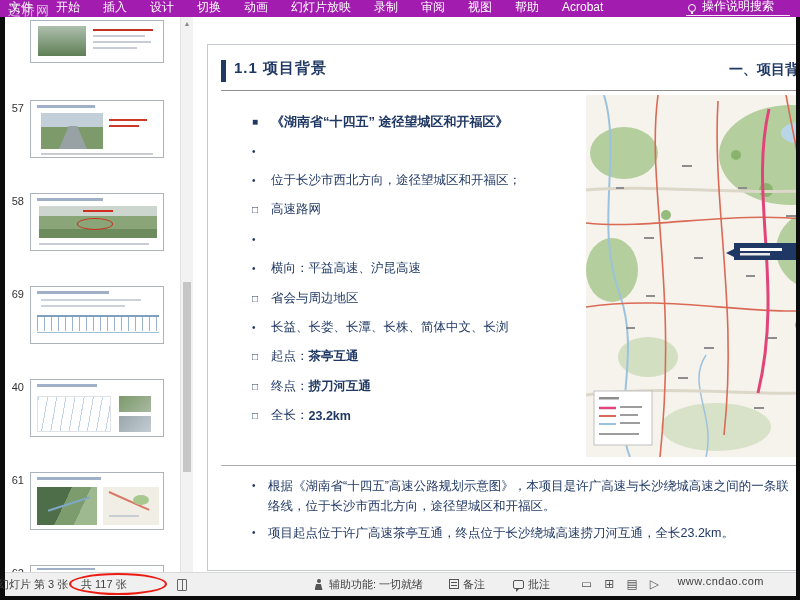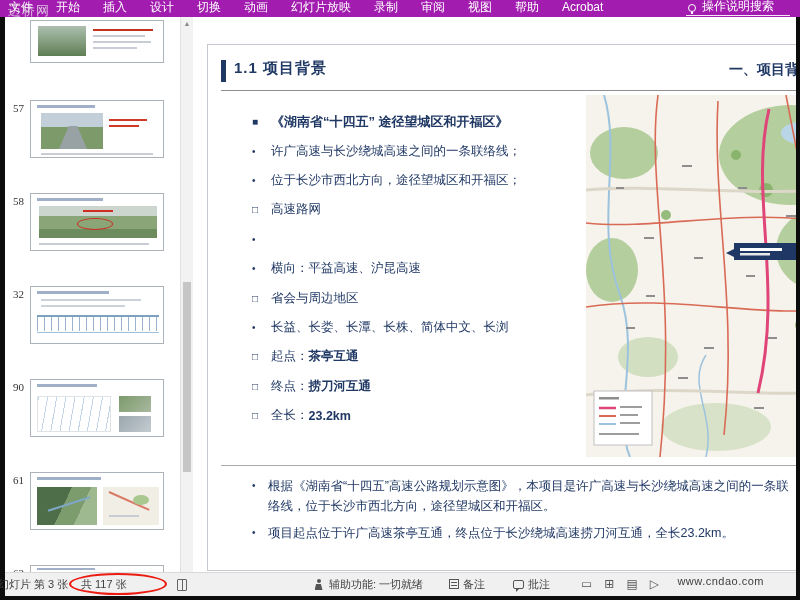--- a/index.html
+++ b/index.html
@@ -15,21 +15,21 @@
   .bulb::after { content:""; position:absolute; left:2px; top:7px; width:2px; height:2px; background:#fff; }
   .search-label { margin-top:-2px; }
 
   .wm-top { position:absolute; left:8px; top:2px; font-size:13px; font-weight:normal; letter-spacing:1px; color:rgba(232,232,232,.8); z-index:9; }
 
   
   .window { position:absolute; left:5px; right:4px; top:17px; bottom:4px; background:#fff; }
 
   
   .thumb-panel { position:absolute; left:0; top:0; bottom:24px; width:188px; background:#fff; overflow:hidden; }
-  .tnum { position:absolute; left:0; width:19px; text-align:right; font-size:11px; color:#333;font-family:Liberation Serif, serif; }
+  .tnum { position:absolute; left:0; width:19px; text-align:right; font-size:11px; color:#333; }
   .tslide { position:absolute; left:25px; width:134px; height:58px; background:#fff; border:1px solid #adb3ba; overflow:hidden; cursor:pointer; }
   .vscroll { position:absolute; right:0; top:0; bottom:0; width:13px; background:#f2f2f2; border-left:1px solid #e2e2e2; }
   .scroll-up { height:14px; font-size:7px; color:#888; text-align:center; line-height:14px; cursor:pointer; }
   .scroll-thumb { position:absolute; left:2px; right:2px; top:265px; height:190px; background:#c6c6c6; cursor:pointer; }
 
   
   .main-area { position:absolute; left:188px; right:0; top:0; bottom:24px; background:#fff; overflow:hidden; }
   .slide { position:absolute; left:14px; top:27px; width:764px; height:527px; background:#fff; border:1px solid #c5cad0; }
   .corner-label { position:absolute; left:521px; top:16px; font-size:14px; font-weight:bold; color:#1f3864; white-space:nowrap; }
   .accent-bar { position:absolute; left:13px; top:15px; width:5px; height:22px; background:#1f3864; }
@@ -117,33 +117,33 @@
       <div class="tnum" style="top:178px">58</div>
       <div class="tslide" style="top:176px">
         <div style="position:absolute;left:6px;top:4px;width:66px;height:3px;background:#9fb0c8"></div>
         <div style="position:absolute;left:8px;top:12px;width:118px;height:32px;background:linear-gradient(180deg,#ccd6cf 0%,#ccd6cf 32%,#8aa578 32%,#8aa578 72%,#6c8c5e 72%)">
           <div style="position:absolute;left:38px;top:12px;width:36px;height:12px;border:1.5px solid #d02c20;border-radius:50%"></div>
           <div style="position:absolute;left:44px;top:4px;width:30px;height:2px;background:#d02c20"></div>
         </div>
         <div style="position:absolute;left:8px;top:49px;width:110px;height:2px;background:#c8cdd5"></div>
       </div>
 
-      <div class="tnum" style="top:271px">32</div>
+      <div class="tnum" style="top:271px">69</div>
       <div class="tslide" style="top:269px">
         <div style="position:absolute;left:6px;top:4px;width:72px;height:3px;background:#9fb0c8"></div>
         <div style="position:absolute;left:10px;top:12px;width:100px;height:2px;background:#ccd2da"></div>
         <div style="position:absolute;left:10px;top:18px;width:84px;height:2px;background:#ccd2da"></div>
         <div style="position:absolute;left:6px;top:28px;width:122px;height:22px">
           <div style="position:absolute;left:0;top:0;width:122px;height:2px;background:#7d9fc0"></div>
           <div style="position:absolute;left:0;top:2px;width:122px;height:14px;background:repeating-linear-gradient(90deg,#9ab4cf 0 1px,transparent 1px 7px)"></div>
           <div style="position:absolute;left:0;top:17px;width:122px;height:1px;background:#9fc0d8"></div>
         </div>
       </div>
 
-      <div class="tnum" style="top:364px">90</div>
+      <div class="tnum" style="top:364px">40</div>
       <div class="tslide" style="top:362px">
         <div style="position:absolute;left:6px;top:4px;width:60px;height:3px;background:#9fb0c8"></div>
         <div style="position:absolute;left:6px;top:16px;width:74px;height:36px;border:1px solid #dfe3e8;background:repeating-linear-gradient(100deg,#c2d4e6 0 1px,transparent 1px 9px)"></div>
         <div style="position:absolute;left:88px;top:16px;width:32px;height:16px;background:linear-gradient(135deg,#7d9a6b,#a8b9a0)"></div>
         <div style="position:absolute;left:88px;top:36px;width:32px;height:16px;background:linear-gradient(135deg,#9aa6ad,#c3ccd1)"></div>
       </div>
 
       <div class="tnum" style="top:457px">61</div>
       <div class="tslide" style="top:455px">
         <div style="position:absolute;left:6px;top:4px;width:64px;height:3px;background:#9fb0c8"></div>
@@ -176,21 +176,20 @@
         <div class="slide-title">1.1 项目背景</div>
         <div class="title-rule"></div>
 
         <ul class="content">
           <li class="head">
               <span class="mk">■</span>
               <span>《湖南省“十四五” 途径望城区和开福区》</span>
             </li>
           <li>
               <span class="mk">•</span>
-              <span>许广高速与长沙绕城高速之间的一条联络线；</span>
             </li>
           <li>
               <span class="mk">•</span>
               <span>位于长沙市西北方向，途径望城区和开福区；</span>
             </li>
           <li>
               <span class="mk">□</span>
               <span>高速路网</span>
             </li>
           <li>

